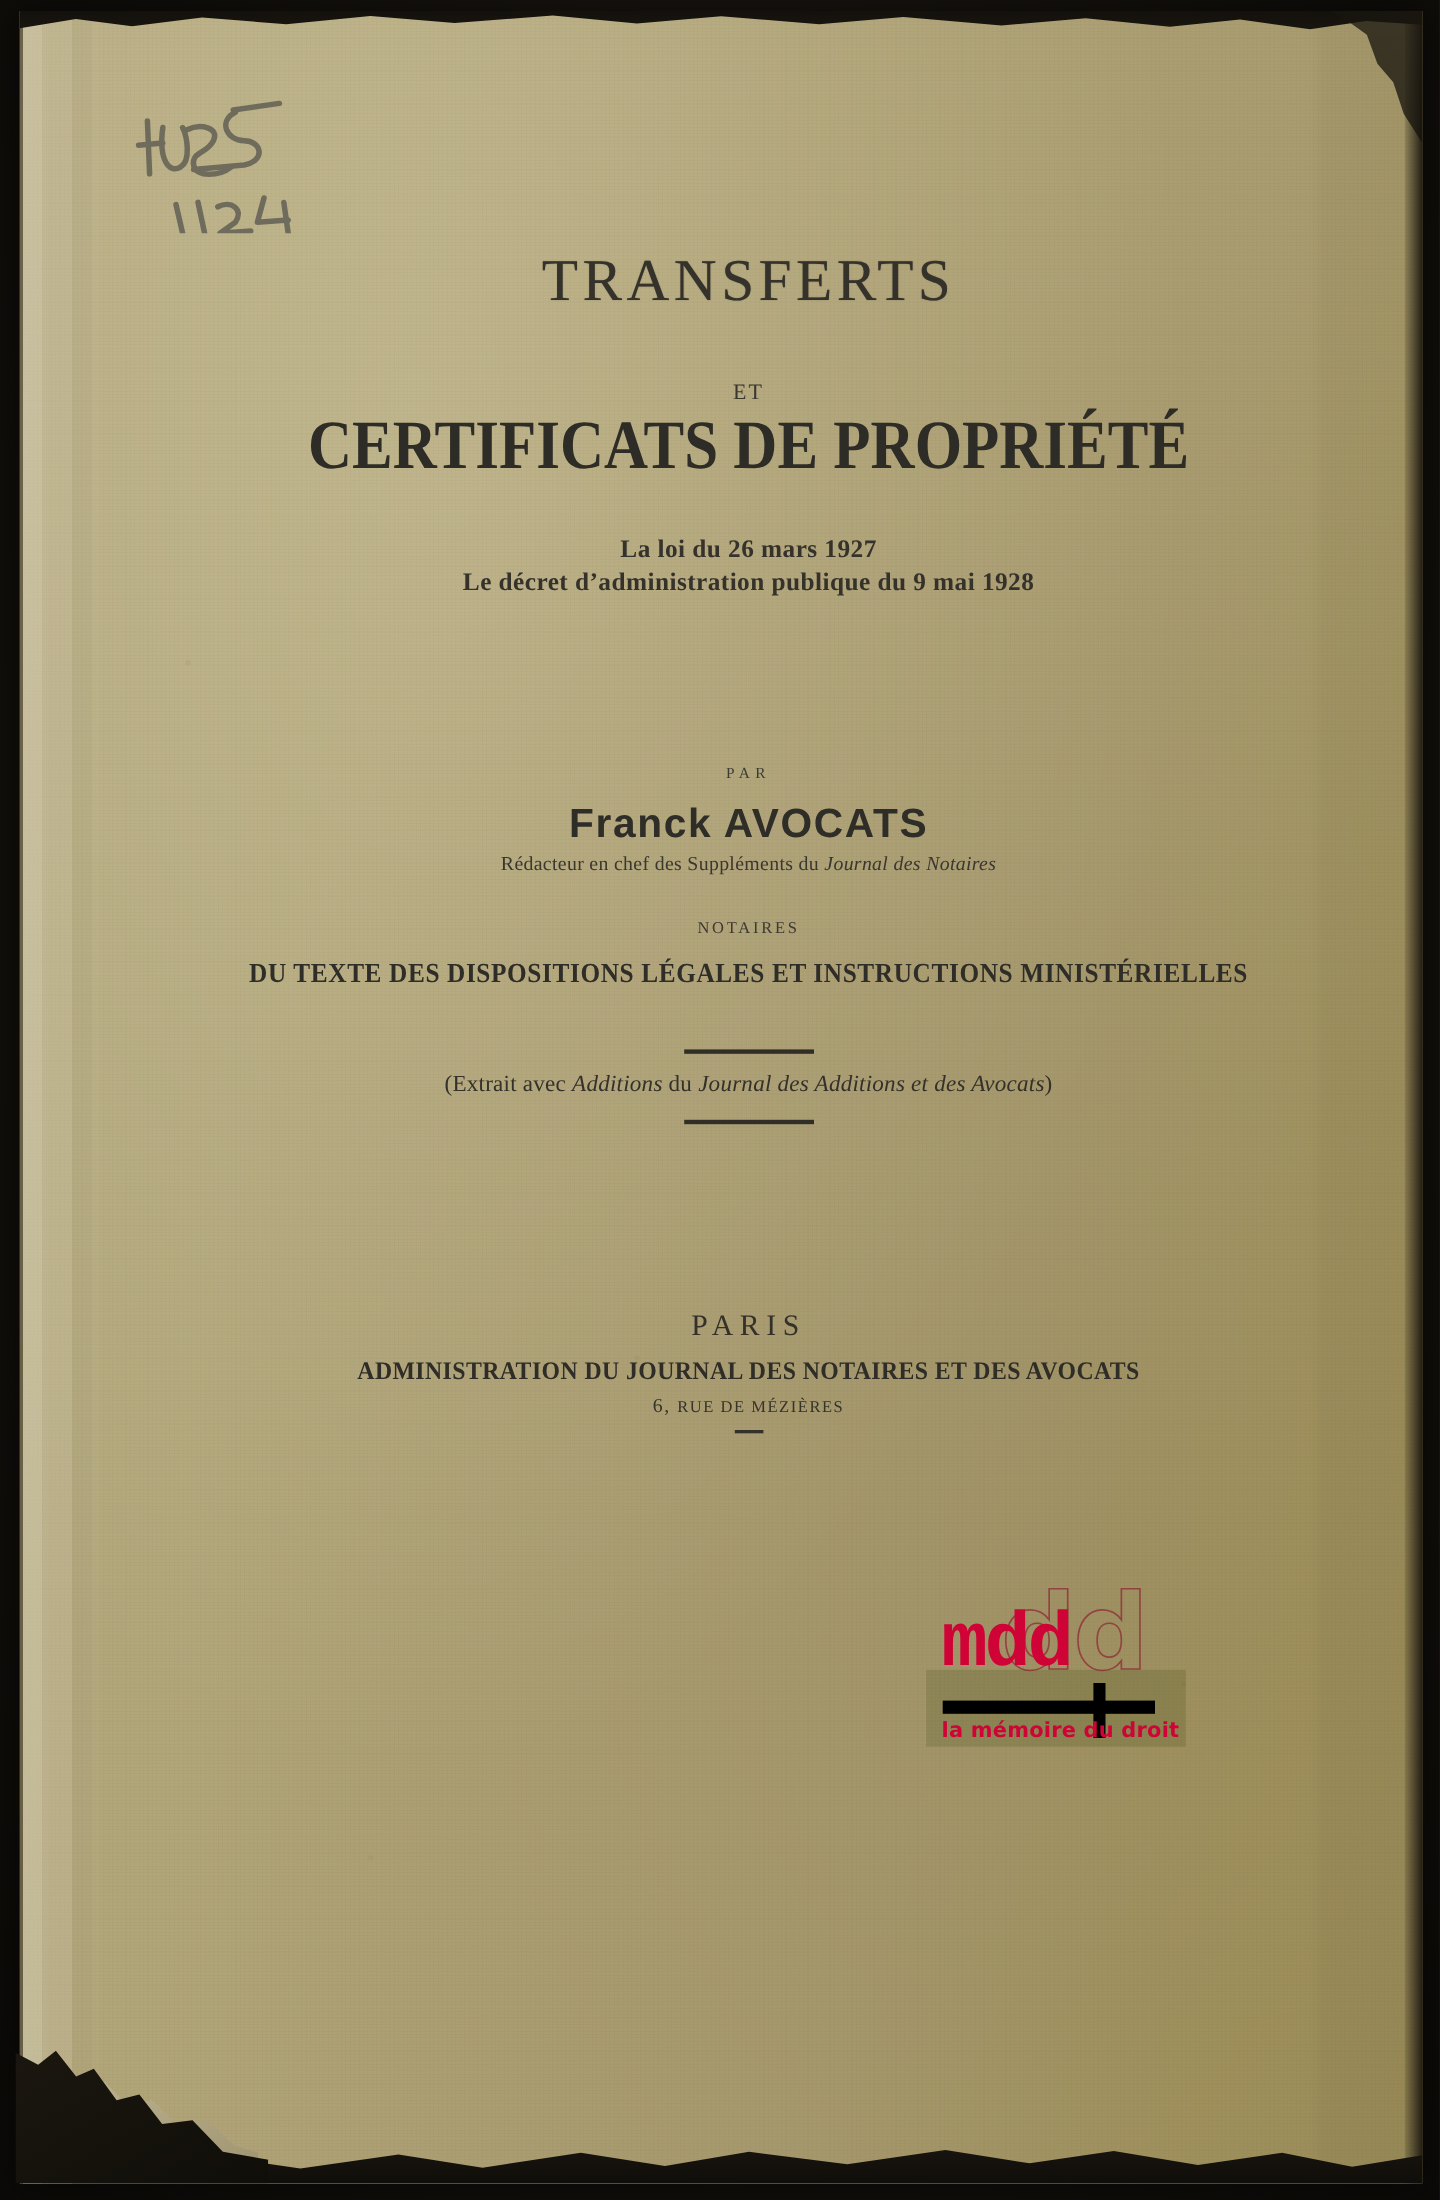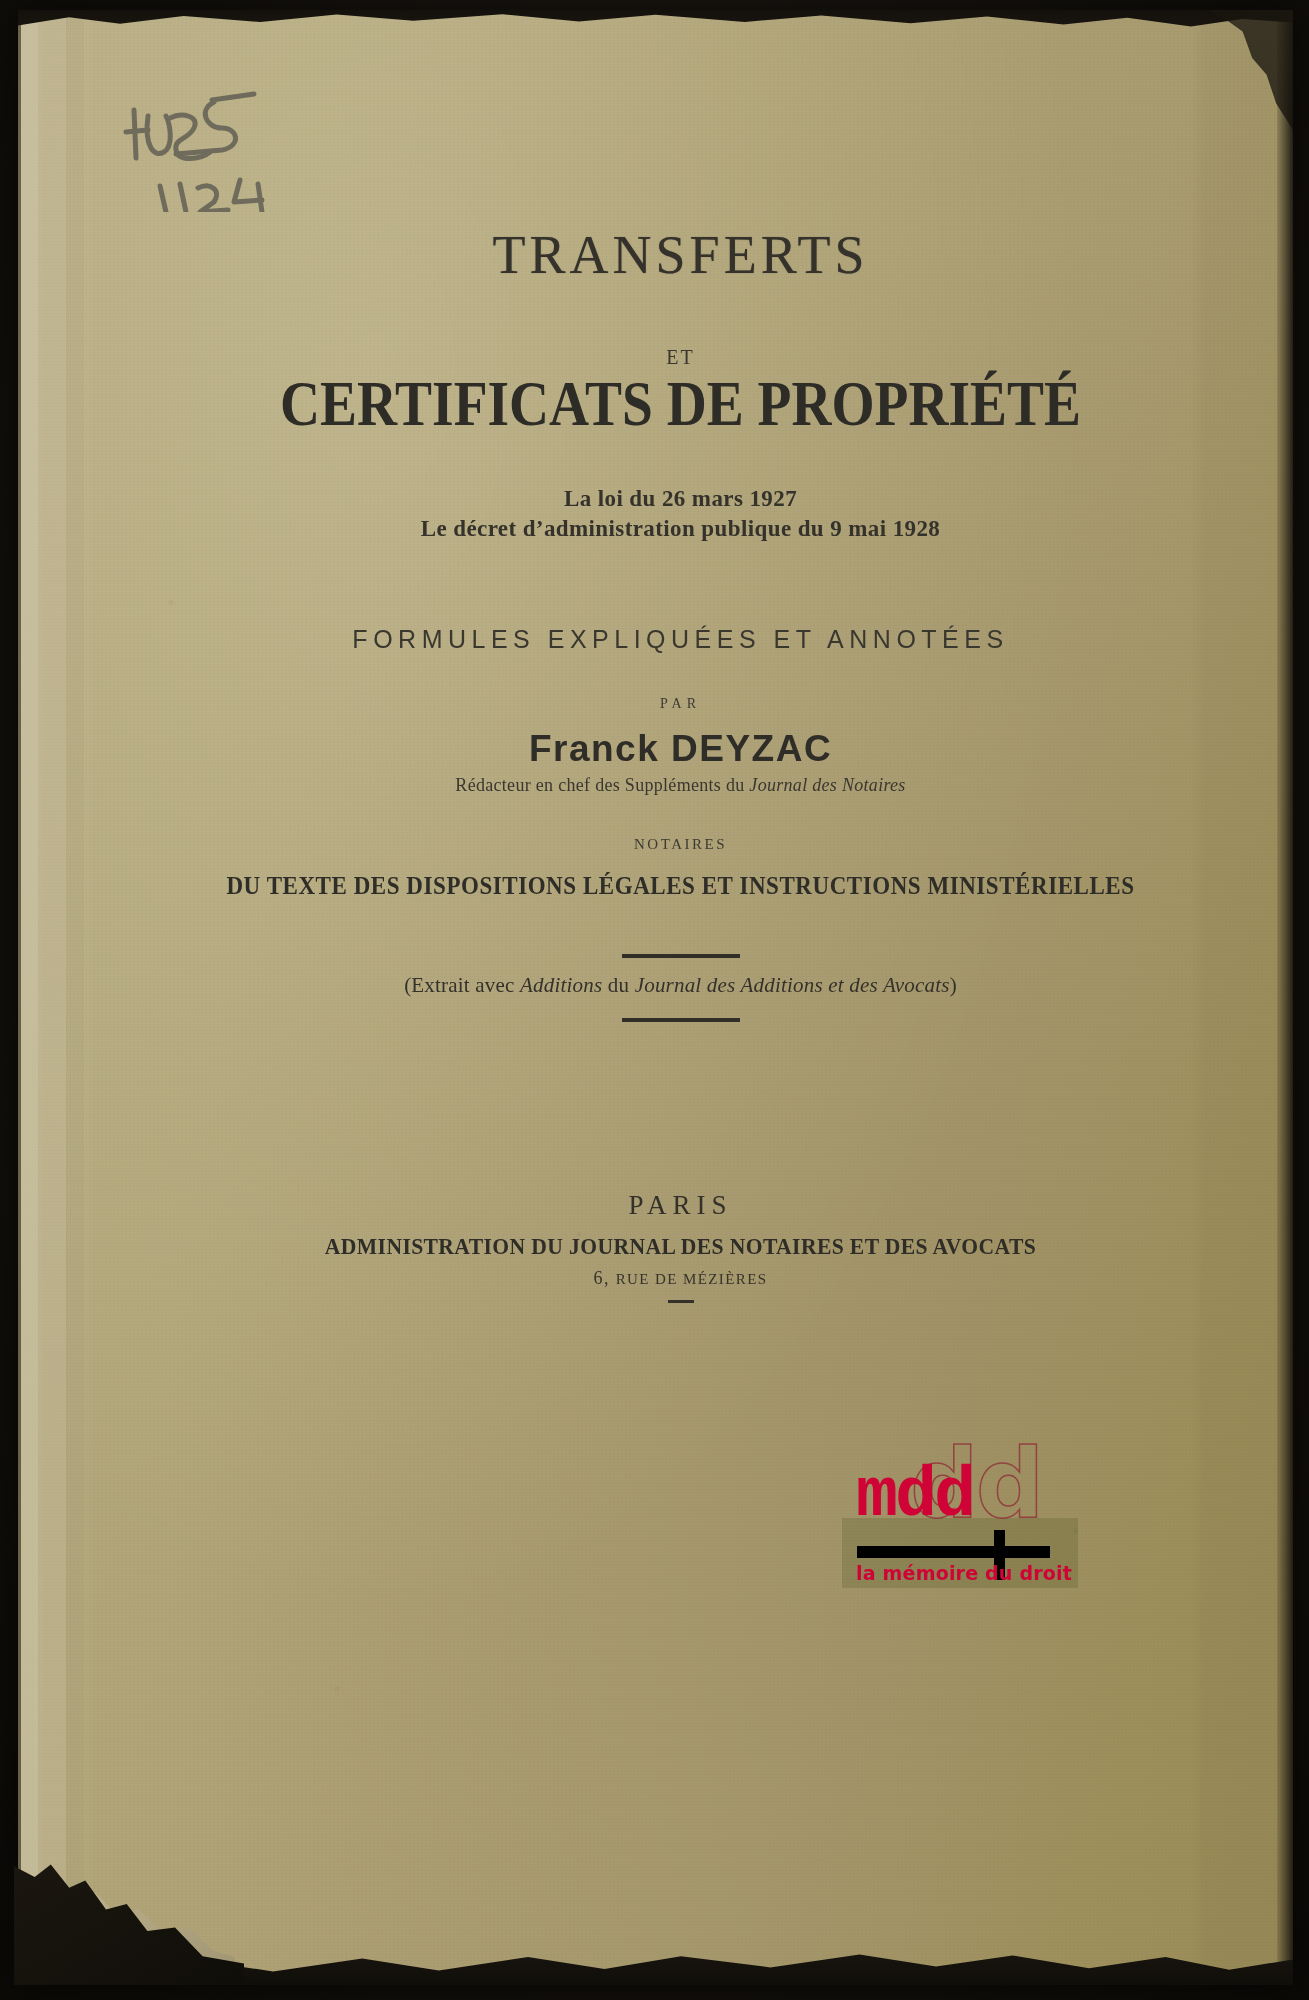--- a/index.html
+++ b/index.html
@@ -380,25 +380,24 @@
 
       <div class="t-et">ET</div>
 
       <div class="t-main">CERTIFICATS DE PROPRIÉTÉ</div>
 
       <div class="t-law">
         <div>La loi du 26 mars 1927</div>
         <div>Le décret d’administration publique du 9 mai 1928</div>
       </div>
 
-      <div class="t-formules">FORMULES EXPLIQUÉES ET ANNOTÉES</div>
 
       <div class="t-par">PAR</div>
 
-      <div class="t-author">Franck DEYZAC</div>
+      <div class="t-author">Franck AVOCATS</div>
 
       <div class="t-role"><span>Rédacteur en chef des Suppléments du </span><i>Journal des Notaires</i></div>
 
       <div class="t-suivies">NOTAIRES</div>
 
       <div class="t-disp">DU TEXTE DES DISPOSITIONS LÉGALES ET INSTRUCTIONS MINISTÉRIELLES</div>
 
       <div class="rule rule-top"></div>
 
       <div class="t-extrait"><span>(Extrait avec </span><i>Additions</i><span> du </span><i>Journal des Additions et des Avocats</i><span>)</span></div>

